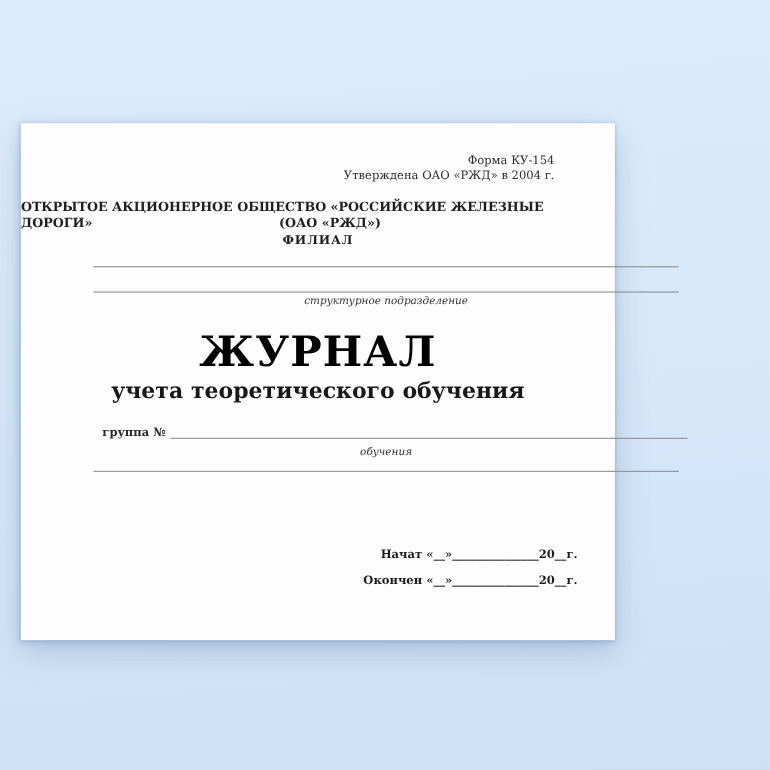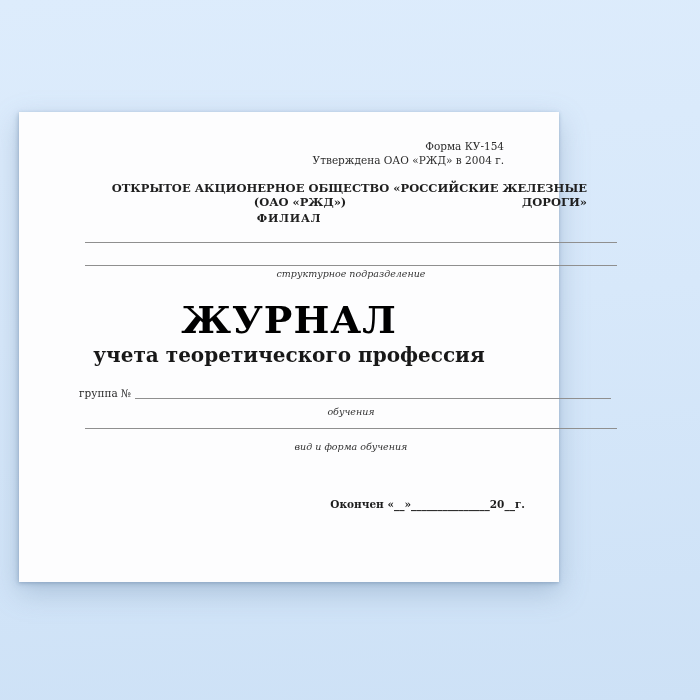--- a/index.html
+++ b/index.html
@@ -35,26 +35,25 @@
     text-align: right;
     font-size: 10.5px;
     line-height: 14px;
     color: #2d2d2d;
   }
   .org {
     position: absolute;
     top: 69px;
     left: 0;
     width: 100%;
-    text-align: right;
+    text-align: left;
     font-weight: bold;
     font-size: 11.5px;
     line-height: 14px;
     color: #1f1f1f;
-    padding-left: 28px;
   }
   .org2 {
     position: absolute;
     top: 83px;
     left: 0;
     width: 100%;
     text-align: center;
     font-weight: bold;
     font-size: 11.5px;
     color: #1f1f1f;
@@ -111,27 +110,28 @@
     left: 0;
     width: 100%;
     text-align: center;
     font-weight: bold;
     font-size: 20px;
     color: #181818;
   }
   .group-row {
     position: absolute;
     top: 273px;
-    left: 60px;
+    left: 74px;
     width: 532px;
     height: 14px;
     display: flex;
     align-items: flex-end;
     font-size: 10.5px;
     color: #2a2a2a;
+    font-weight: bold;
   }
   .group-row .group-label {
     white-space: nowrap;
     padding-bottom: 0;
   }
   .group-row .group-line {
     flex: 1;
     margin-left: 4px;
     border-bottom: 1px solid #8f8f8f;
     height: 13px;
@@ -160,29 +160,29 @@
 
     <div class="org">ОТКРЫТОЕ АКЦИОНЕРНОЕ ОБЩЕСТВО «РОССИЙСКИЕ ЖЕЛЕЗНЫЕ ДОРОГИ»</div>
     <div class="org2">(ОАО «РЖД»)</div>
     <div class="branch">ФИЛИАЛ</div>
 
     <div class="rule rule-1"></div>
     <div class="rule rule-2"></div>
     <div class="caption cap-unit">структурное подразделение</div>
 
     <div class="title">ЖУРНАЛ</div>
-    <div class="subtitle">учета теоретического профессия</div>
+    <div class="subtitle">учета теоретического обучения</div>
 
     <div class="group-row">
       <span class="group-label">группа №</span>
       <span class="group-line"></span>
     </div>
     <div class="caption cap-prof">обучения</div>
 
     <div class="rule rule-3"></div>
-    <div class="caption cap-edu">вид и форма обучения</div>
 
     <div class="dates">
+      <div>Начат «__»_______________20__г.</div>
       <div>Окончен «__»_______________20__г.</div>
     </div>
 
   </div>
 </div>
 
 </body></html>

